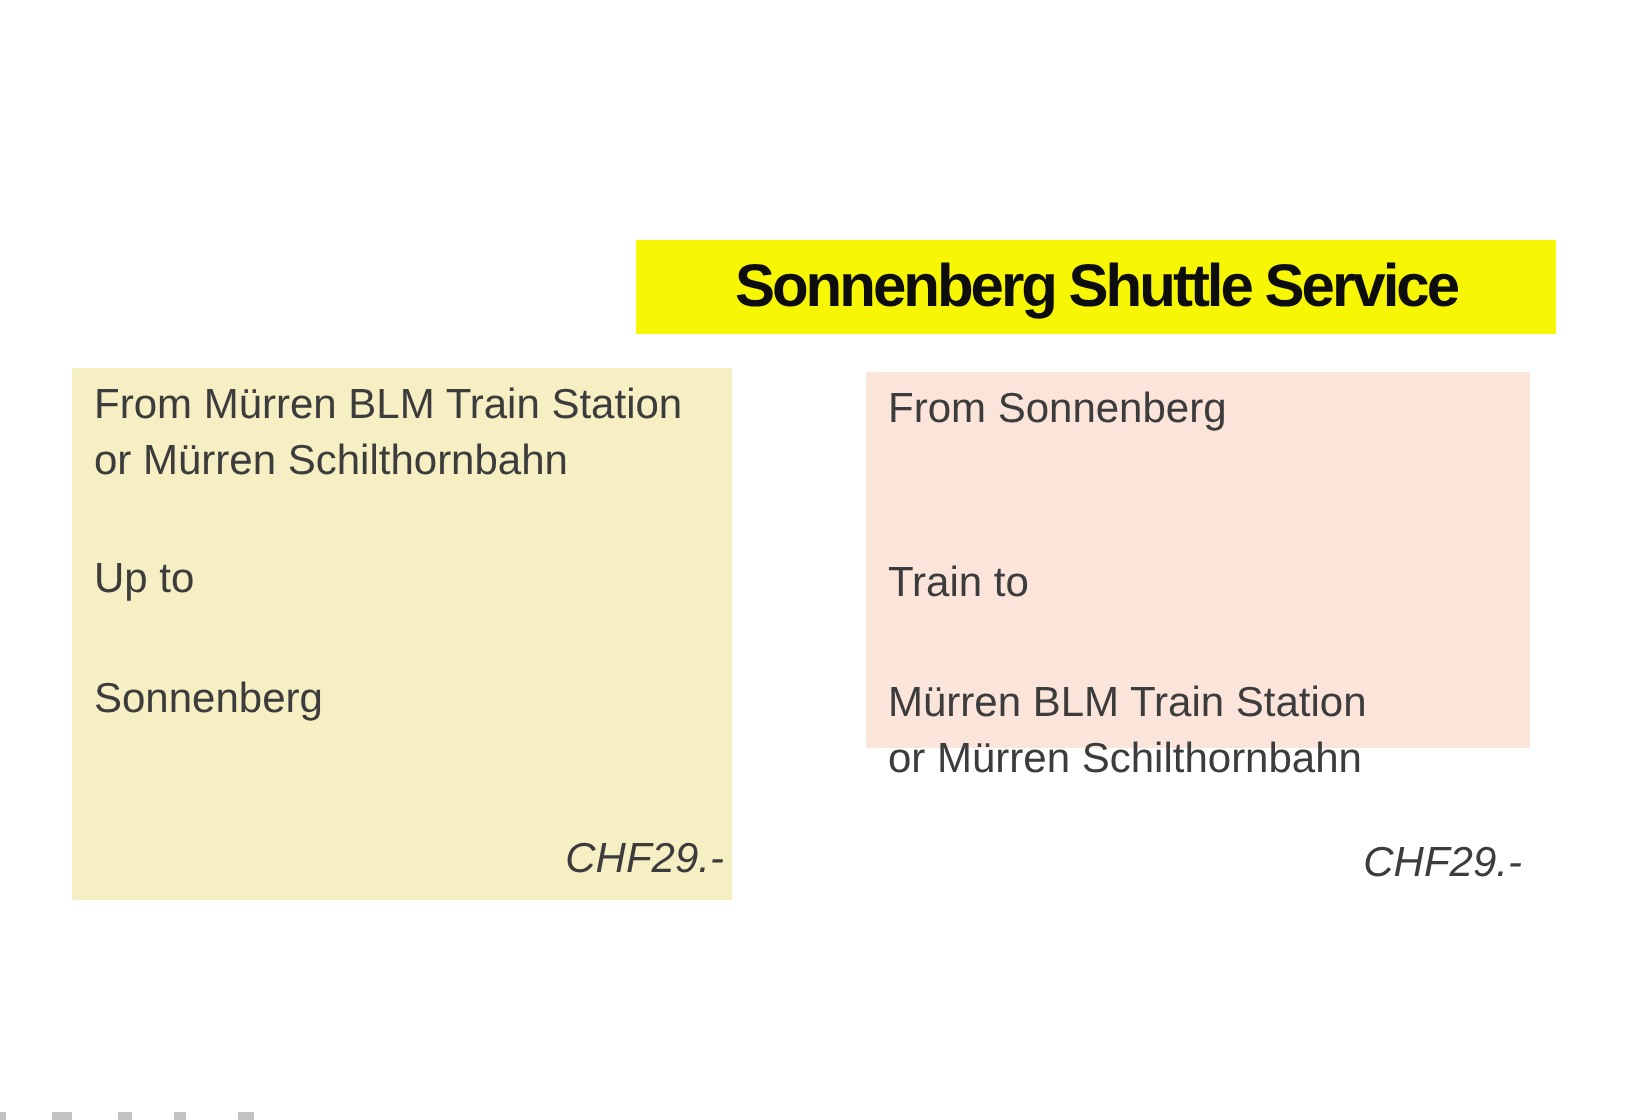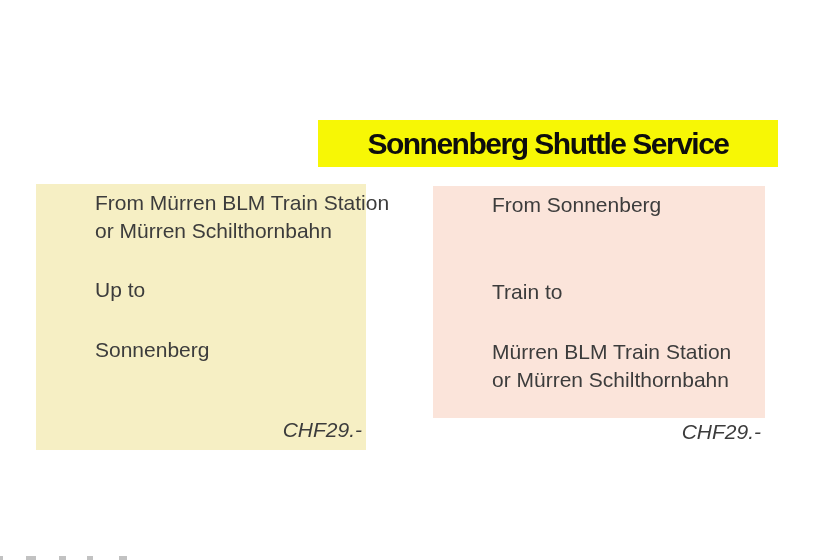--- a/index.html
+++ b/index.html
@@ -57,32 +57,31 @@
   }
   .card-up {
     left: 36px;
     width: 330px;
     background: #f6efc4;
   }
   .card-down {
     left: 433px;
     top: 186px;
     width: 332px;
-    height: 232px;
+    height: 188px;
     background: #fbe4da;
   }
   .card .line {
     position: absolute;
     left: 11px;
     right: 4px;
     font-size: 21px;
     line-height: 28px;
     color: #3c3c3c;
     white-space: nowrap;
-    margin-left: 48px;
   }
   .l-from1 { top: 5px; }
   .l-from2 { top: 33px; }
   .l-dir   { top: 92px; }
   .l-dest1 { top: 152px; }
   .l-dest2 { top: 180px; }
   .l-price {
     top: 232px;
     font-style: italic;
     font-size: 19px;

